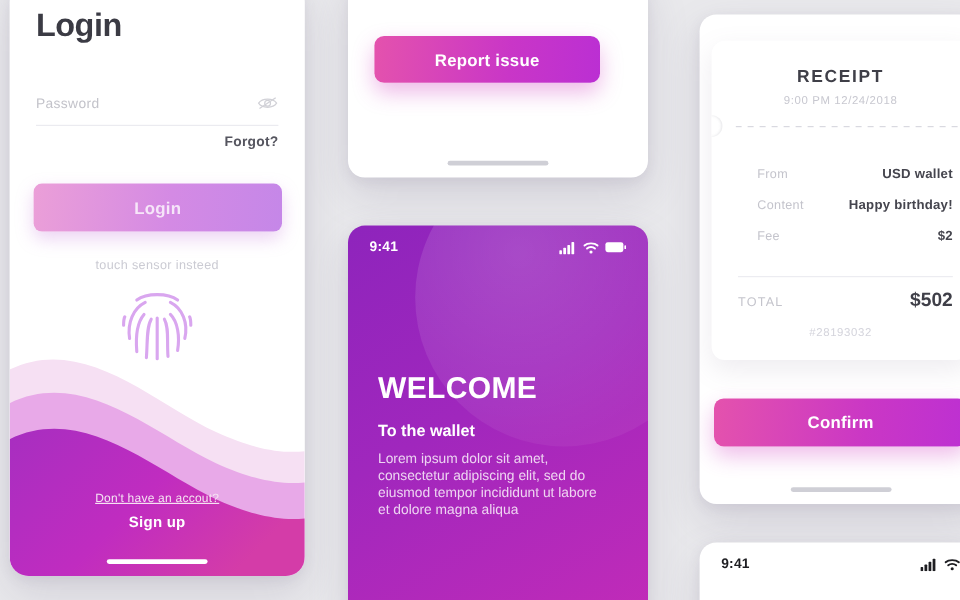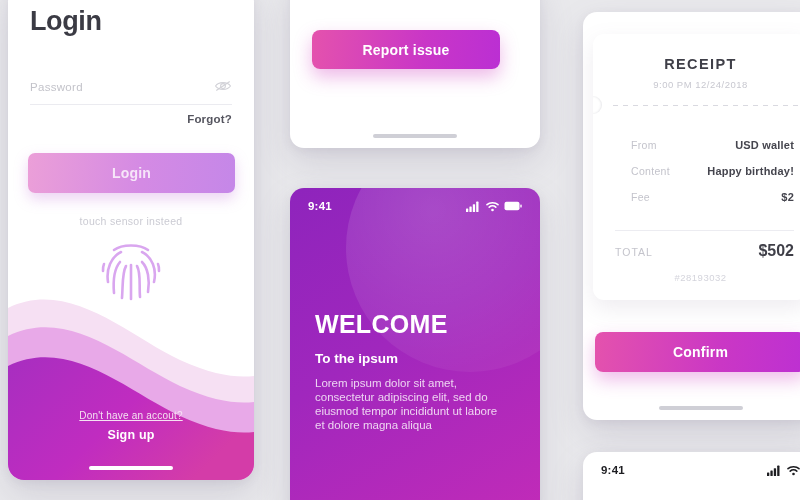--- a/index.html
+++ b/index.html
@@ -233,21 +233,21 @@
           <circle cx="6.5" cy="9" r="1.3" fill="#fff"></circle>
         </svg>
         <svg width="18" height="10" viewBox="0 0 18 10">
           <rect x="0.5" y="0.8" width="15" height="8.4" rx="2" fill="#fff"></rect>
           <rect x="16.3" y="3.4" width="1.4" height="3.2" rx="0.6" fill="#fff"></rect>
         </svg>
       </div>
     </div>
 
     <div class="wel-h1">WELCOME</div>
-    <div class="wel-h2">To the ipsum</div>
+    <div class="wel-h2">To the wallet</div>
     <div class="wel-p">Lorem ipsum dolor sit amet, consectetur adipiscing elit, sed do eiusmod tempor incididunt ut labore et dolore magna aliqua</div>
   </div>
 
   <div class="card" id="right-card">
 
     <div class="receipt">
       <div class="rc-title">RECEIPT</div>
       <div class="rc-date">9:00 PM 12/24/2018</div>
       <div class="rc-dash"></div>
       <div class="notch"></div>

